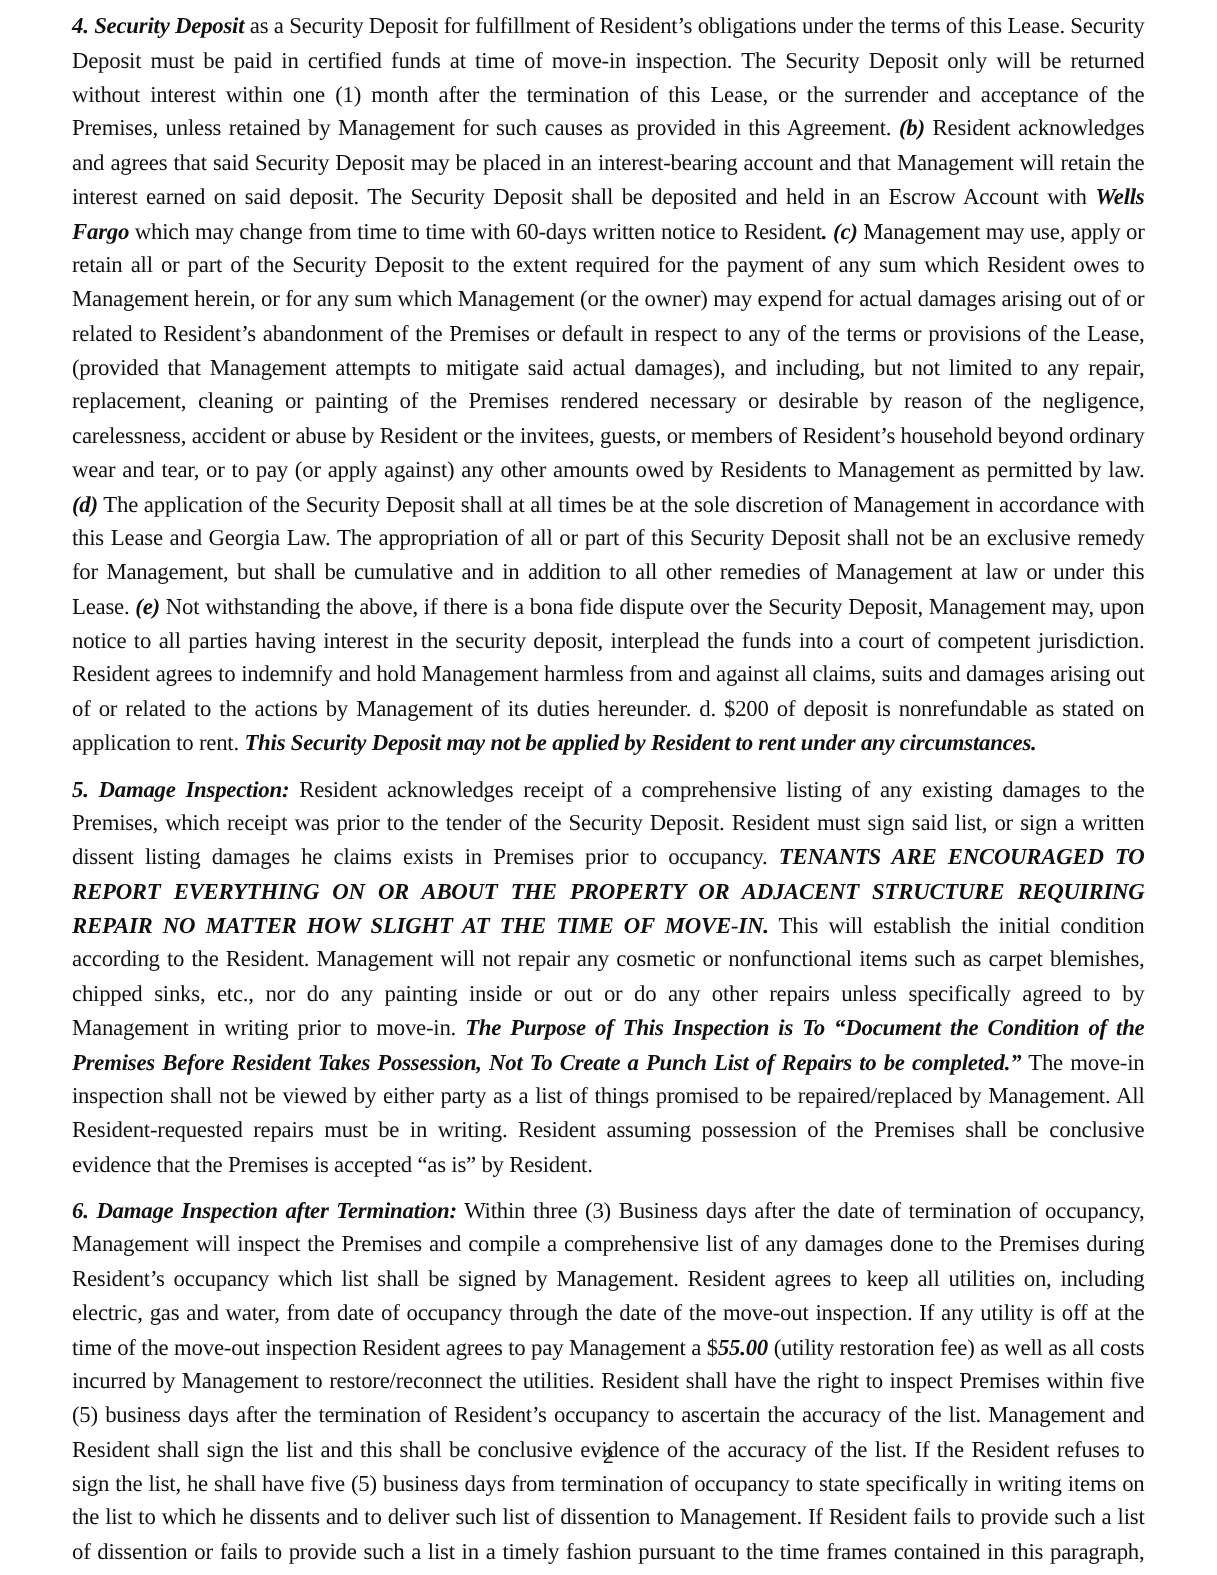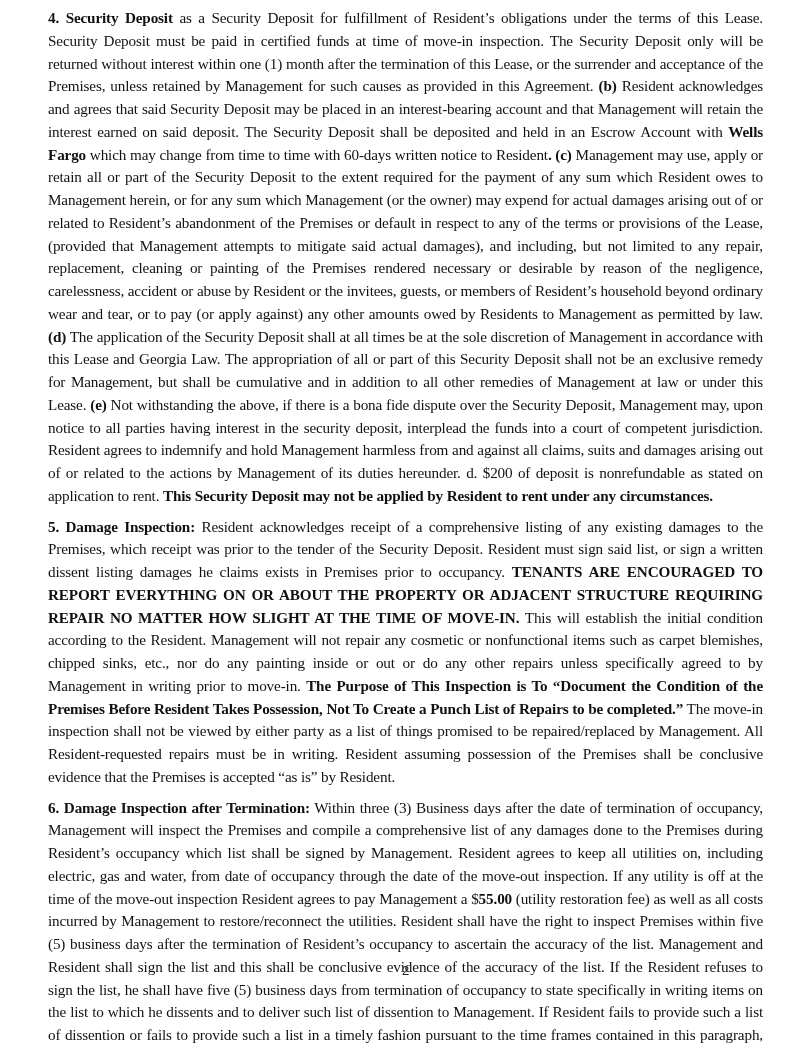--- a/index.html
+++ b/index.html
@@ -3,21 +3,21 @@
 <meta charset="utf-8">
 <style>
   html, body { margin: 0; padding: 0; background: #ffffff; }
   body { width: 811px; height: 1050px; position: relative; overflow: hidden; }
   .page {
     position: absolute; left: 48px; top: 7px; width: 715px;
     font-family: "Liberation Serif", serif; font-size: 15.2px; line-height: 22.75px;
     color: #111111; text-align: justify; letter-spacing: -0.15px;
   }
   .para { margin: 0 0 8px 0; }
-  b { font-weight: bold; }
+  b { font-weight: bold; font-style: italic; }
   .pagenum {
     position: absolute; top: 963px; left: 0; width: 811px; text-align: center;
     font-family: "Liberation Sans", sans-serif; font-size: 13px; color: #222;
   }
 </style>
 </head>
 <body>
 
 <div class="page">
   <p class="para">

